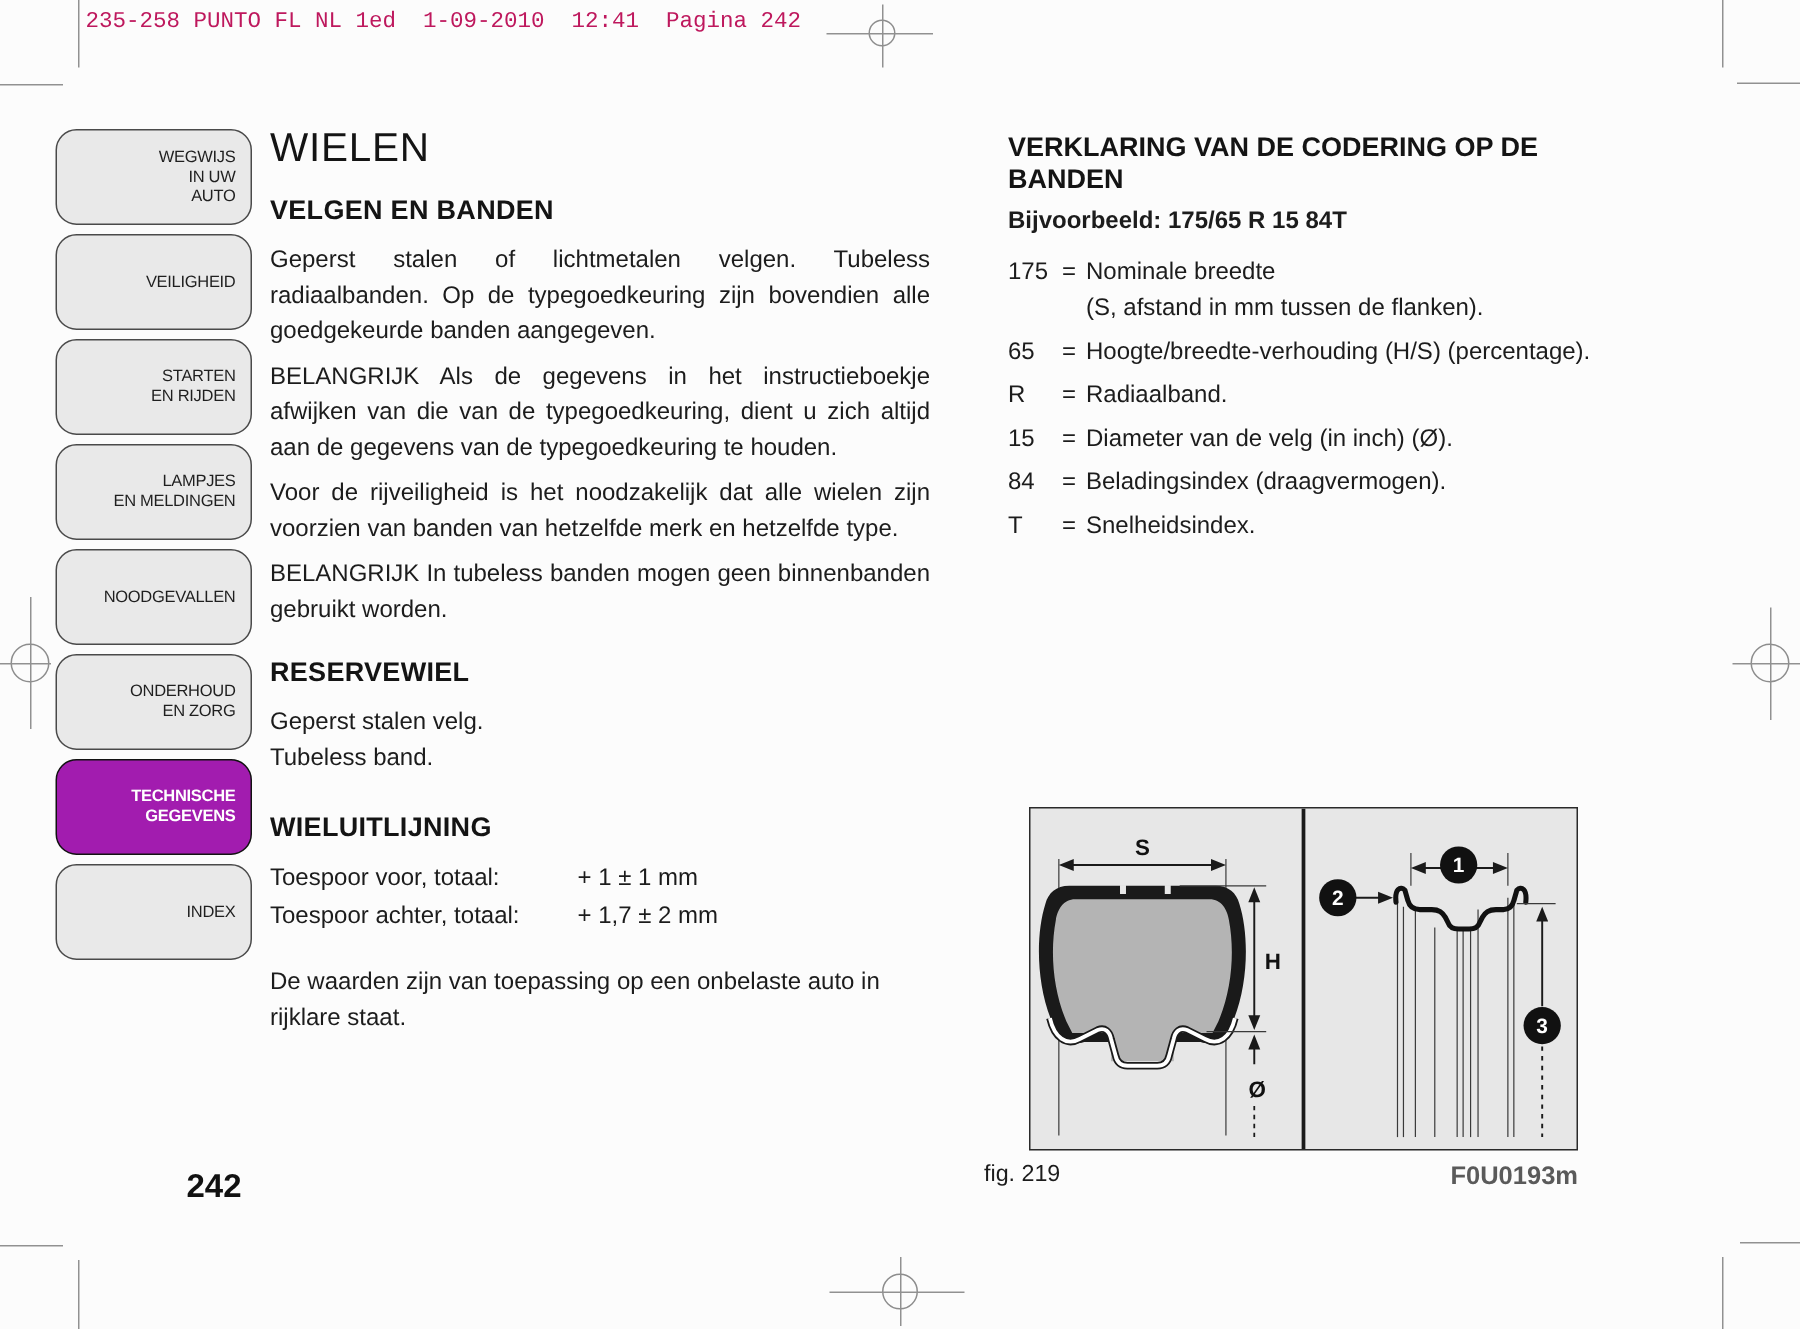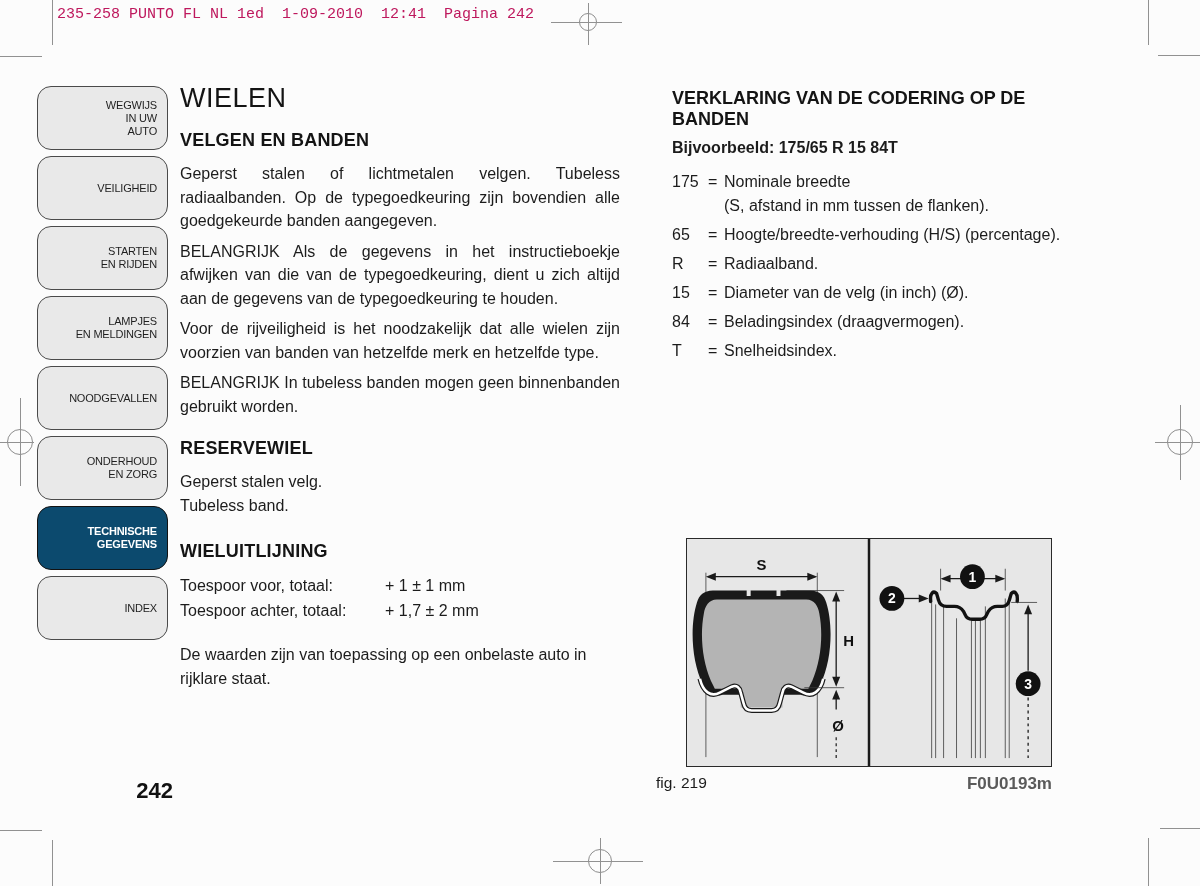--- a/index.html
+++ b/index.html
@@ -25,24 +25,24 @@
   .tab {
     height:64px; margin-bottom:6px; box-sizing:border-box;
     background:#e9e9e9; border:1.5px solid #4a4a4a; border-radius:14px;
     display:flex; align-items:center; justify-content:flex-end;
     padding-right:10px;
   }
   .tab-label {
     font-size:11px; line-height:13px; text-align:right;
     color:#1f1f1f; white-space:pre-line; letter-spacing:-0.2px;
   }
-  .tab.active { background:#0c4a6e; border-color:#121212; }
+  .tab.active { background:#a21caf; border-color:#121212; }
   .tab.active .tab-label { color:#ffffff; font-weight:bold; }
   .page-num {
-    position:absolute; left:128px; top:778px; width:45px;
+    position:absolute; left:116px; top:778px; width:45px;
     font-size:22px; font-weight:bold; text-align:right; color:#111;
   }
 
   
   .col-main { position:absolute; left:180px; top:84px; width:440px; }
   .main-title { font-size:27px; line-height:28px; font-weight:normal; letter-spacing:0.5px; margin:0 0 18px 0; color:#141414; }
   .sec-h { font-size:18px; line-height:20px; font-weight:bold; letter-spacing:0.2px; margin:0 0 12px 0; color:#141414; }
   .sec-h.mt1 { margin-top:20px; }
   .sec-h.mt2 { margin-top:24px; }
   .body-p { font-size:16px; line-height:23.5px; text-align:justify; margin:0 0 7px 0; }

